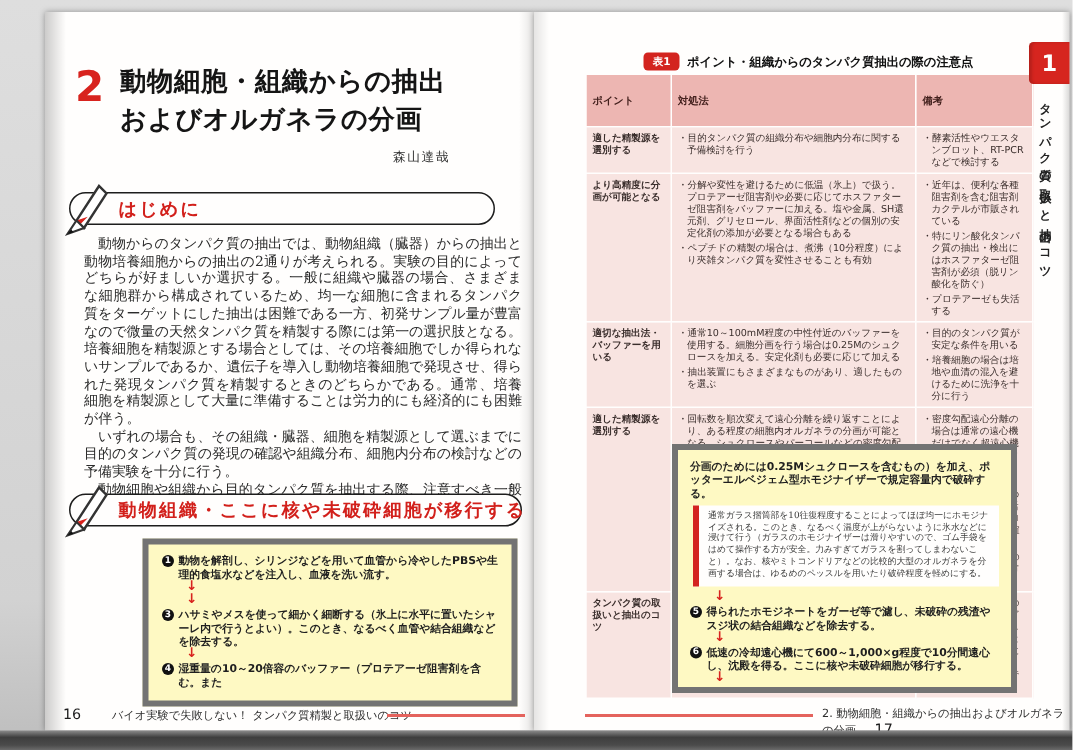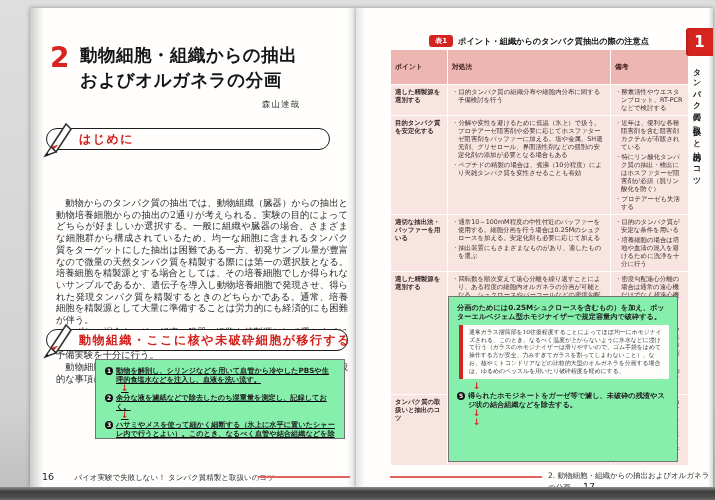--- a/index.html
+++ b/index.html
@@ -63,29 +63,29 @@
     color:#d2201b; font-weight:bold; font-size:12px; letter-spacing:1.5px;
     padding-left:32px; white-space:nowrap;
   }
   .oval1 { left:16px; top:120px; width:284px; }
   .oval2 { left:16px; top:321px; width:302px; }
   .pen-icon { position:absolute; left:-6px; top:-9px; width:34px; height:38px; }
 
   .body-text {
     position:absolute; left:26px; top:149px; width:292px;
     font-family:"DejaVu Serif", serif; font-size:9.3px; line-height:11.7px;
-    color:#2b2b2b; text-align:justify;margin-top:40px;
+    color:#2b2b2b; text-align:justify;
   }
   .body-text p { text-indent:1em; }
   .ref-red { color:#d2201b; font-weight:bold; }
 
   .flow-box {
-    position:absolute; background:#86efac; border:1px solid #737373; overflow:hidden;
-  }
-  .flow-left  { left:65px; top:351px; width:250px; height:80px; padding:6px 9px 4px 9px;text-decoration:underline; }
+    position:absolute; background:#fef9c3; border:4px solid #737373; overflow:hidden;
+  }
+  .flow-left  { left:65px; top:351px; width:250px; height:112px; padding:6px 9px 4px 9px; }
   .flow-right { left:92px; top:288px; width:230px; height:166px; padding:6px 8px 2px 8px; }
   .step { display:flex; gap:3px; font-size:7.2px; line-height:9px; color:#1f1f1f; font-weight:bold; }
   .stepnum {
     flex:0 0 auto; width:8px; height:8px; margin-top:0.5px; border-radius:50%;
     background:#111; color:#fff; font-size:6px; line-height:8px; text-align:center; font-weight:bold;
   }
   .arrow { color:#d8231e; font-weight:bold; font-size:9px; line-height:9px; padding-left:16px; }
   .cont-text { font-size:7.2px; line-height:9px; color:#1f1f1f; font-weight:bold; }
   .note-box {
     margin:4px 0 3px 2px; background:#fffefd; border-left:4px solid #d3241f;
@@ -176,24 +176,20 @@
       </svg>
       <span class="htxt">動物組織・ここに核や未破砕細胞が移行する</span>
     </div>
 
     <div class="flow-box flow-left">
       <div class="step">
         <span class="stepnum">1</span>
         <span>動物を解剖し、シリンジなどを用いて血管から冷やしたPBSや生理的食塩水などを注入し、血液を洗い流す。</span>
       </div>
       <div class="arrow">↓</div>
-      <div class="step">
-        <span class="stepnum">2</span>
-        <span>余分な液を濾紙などで除去したのち湿重量を測定し、記録しておく。</span>
-      </div>
       <div class="arrow">↓</div>
       <div class="step">
         <span class="stepnum">3</span>
         <span>ハサミやメスを使って細かく細断する（氷上に水平に置いたシャーレ内で行うとよい）。このとき、なるべく血管や結合組織などを除去する。</span>
       </div>
       <div class="arrow">↓</div>
       <div class="step">
         <span class="stepnum">4</span>
         <span>湿重量の10～20倍容のバッファー（プロテアーゼ阻害剤を含む。また</span>
       </div>
@@ -233,21 +229,21 @@
             </td>
         <td>
               <div class="li">・目的タンパク質の組織分布や細胞内分布に関する予備検討を行う</div>
             </td>
         <td>
               <div class="li">・酵素活性やウエスタンブロット、RT-PCRなどで検討する</div>
             </td>
       </tr>
       <tr>
         <td>
-              <div class="pt">目的タンパク質を安定化する</div>
+              <div class="pt">より高精度に分画が可能となる</div>
             </td>
         <td>
           <div class="li">・分解や変性を避けるために低温（氷上）で扱う。プロテアーゼ阻害剤や必要に応じてホスファターゼ阻害剤をバッファーに加える。塩や金属、SH還元剤、グリセロール、界面活性剤などの個別の安定化剤の添加が必要となる場合もある</div>
           <div class="li">・ペプチドの精製の場合は、煮沸（10分程度）により夾雑タンパク質を変性させることも有効</div>
         </td>
         <td>
           <div class="li">・近年は、便利な各種阻害剤を含む阻害剤カクテルが市販されている</div>
           <div class="li">・特にリン酸化タンパク質の抽出・検出にはホスファターゼ阻害剤が必須（脱リン酸化を防ぐ）</div>
           <div class="li">・プロテアーゼも失活する</div>
         </td>
@@ -295,20 +291,24 @@
 
     <div class="flow-box flow-right">
       <div class="cont-text">分画のためには0.25Mシュクロースを含むもの）を加え、ポッターエルベジェム型ホモジナイザーで規定容量内で破砕する。</div>
       <div class="note-box">通常ガラス摺筒部を10往復程度することによってほぼ均一にホモジナイズされる。このとき、なるべく温度が上がらないように氷水などに浸けて行う（ガラスのホモジナイザーは滑りやすいので、ゴム手袋をはめて操作する方が安全。力みすぎてガラスを割ってしまわないこと）。なお、核やミトコンドリアなどの比較的大型のオルガネラを分画する場合は、ゆるめのペッスルを用いたり破砕程度を軽めにする。</div>
       <div class="arrow">↓</div>
       <div class="step">
         <span class="stepnum">5</span>
         <span>得られたホモジネートをガーゼ等で濾し、未破砕の残渣やスジ状の結合組織などを除去する。</span>
       </div>
       <div class="arrow">↓</div>
+      <div class="step">
+        <span class="stepnum">6</span>
+        <span>低速の冷却遠心機にて600～1,000×g程度で10分間遠心し、沈殿を得る。ここに核や未破砕細胞が移行する。</span>
+      </div>
       <div class="arrow">↓</div>
     </div>
 
     <div class="foot-line" style="left:34px; top:468px; width:152px;"></div>
     <div class="footer" style="left:192px; top:463px;">
       <span>2. 動物細胞・組織からの抽出およびオルガネラの分画</span>
       <span class="pgnum" style="margin-left:10px;">17</span>
     </div>
 
     <div class="side-tab">

